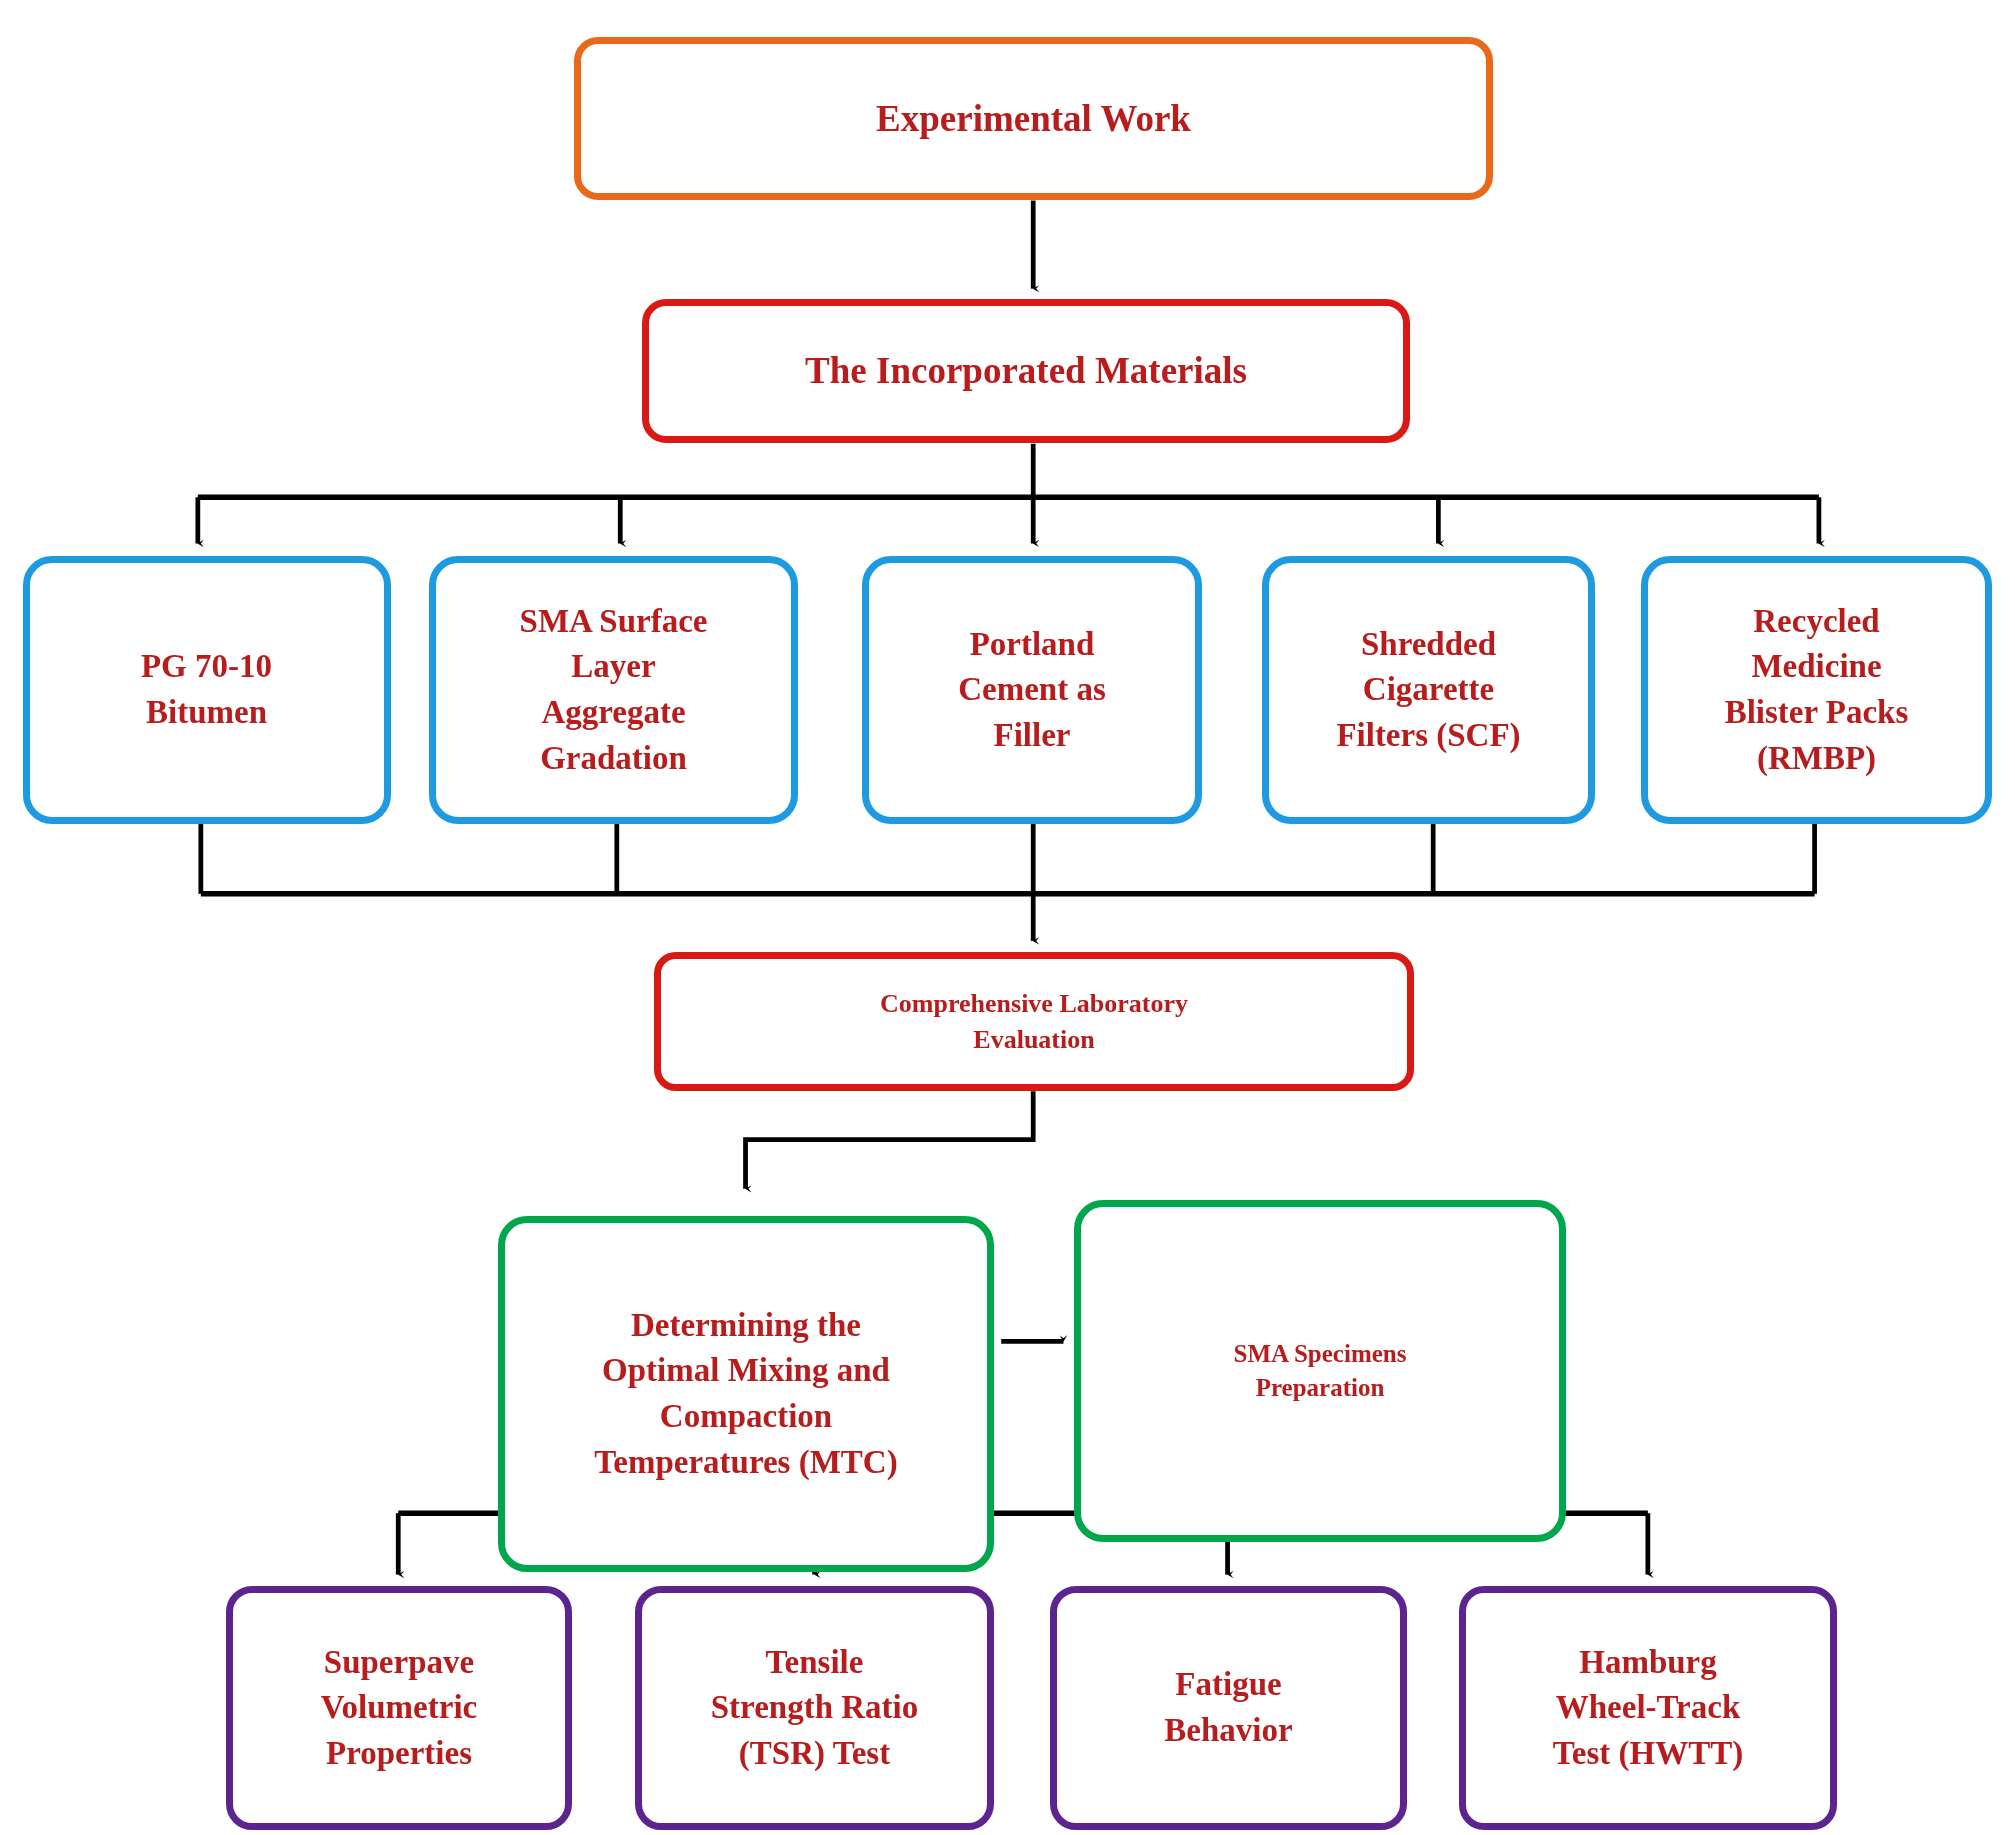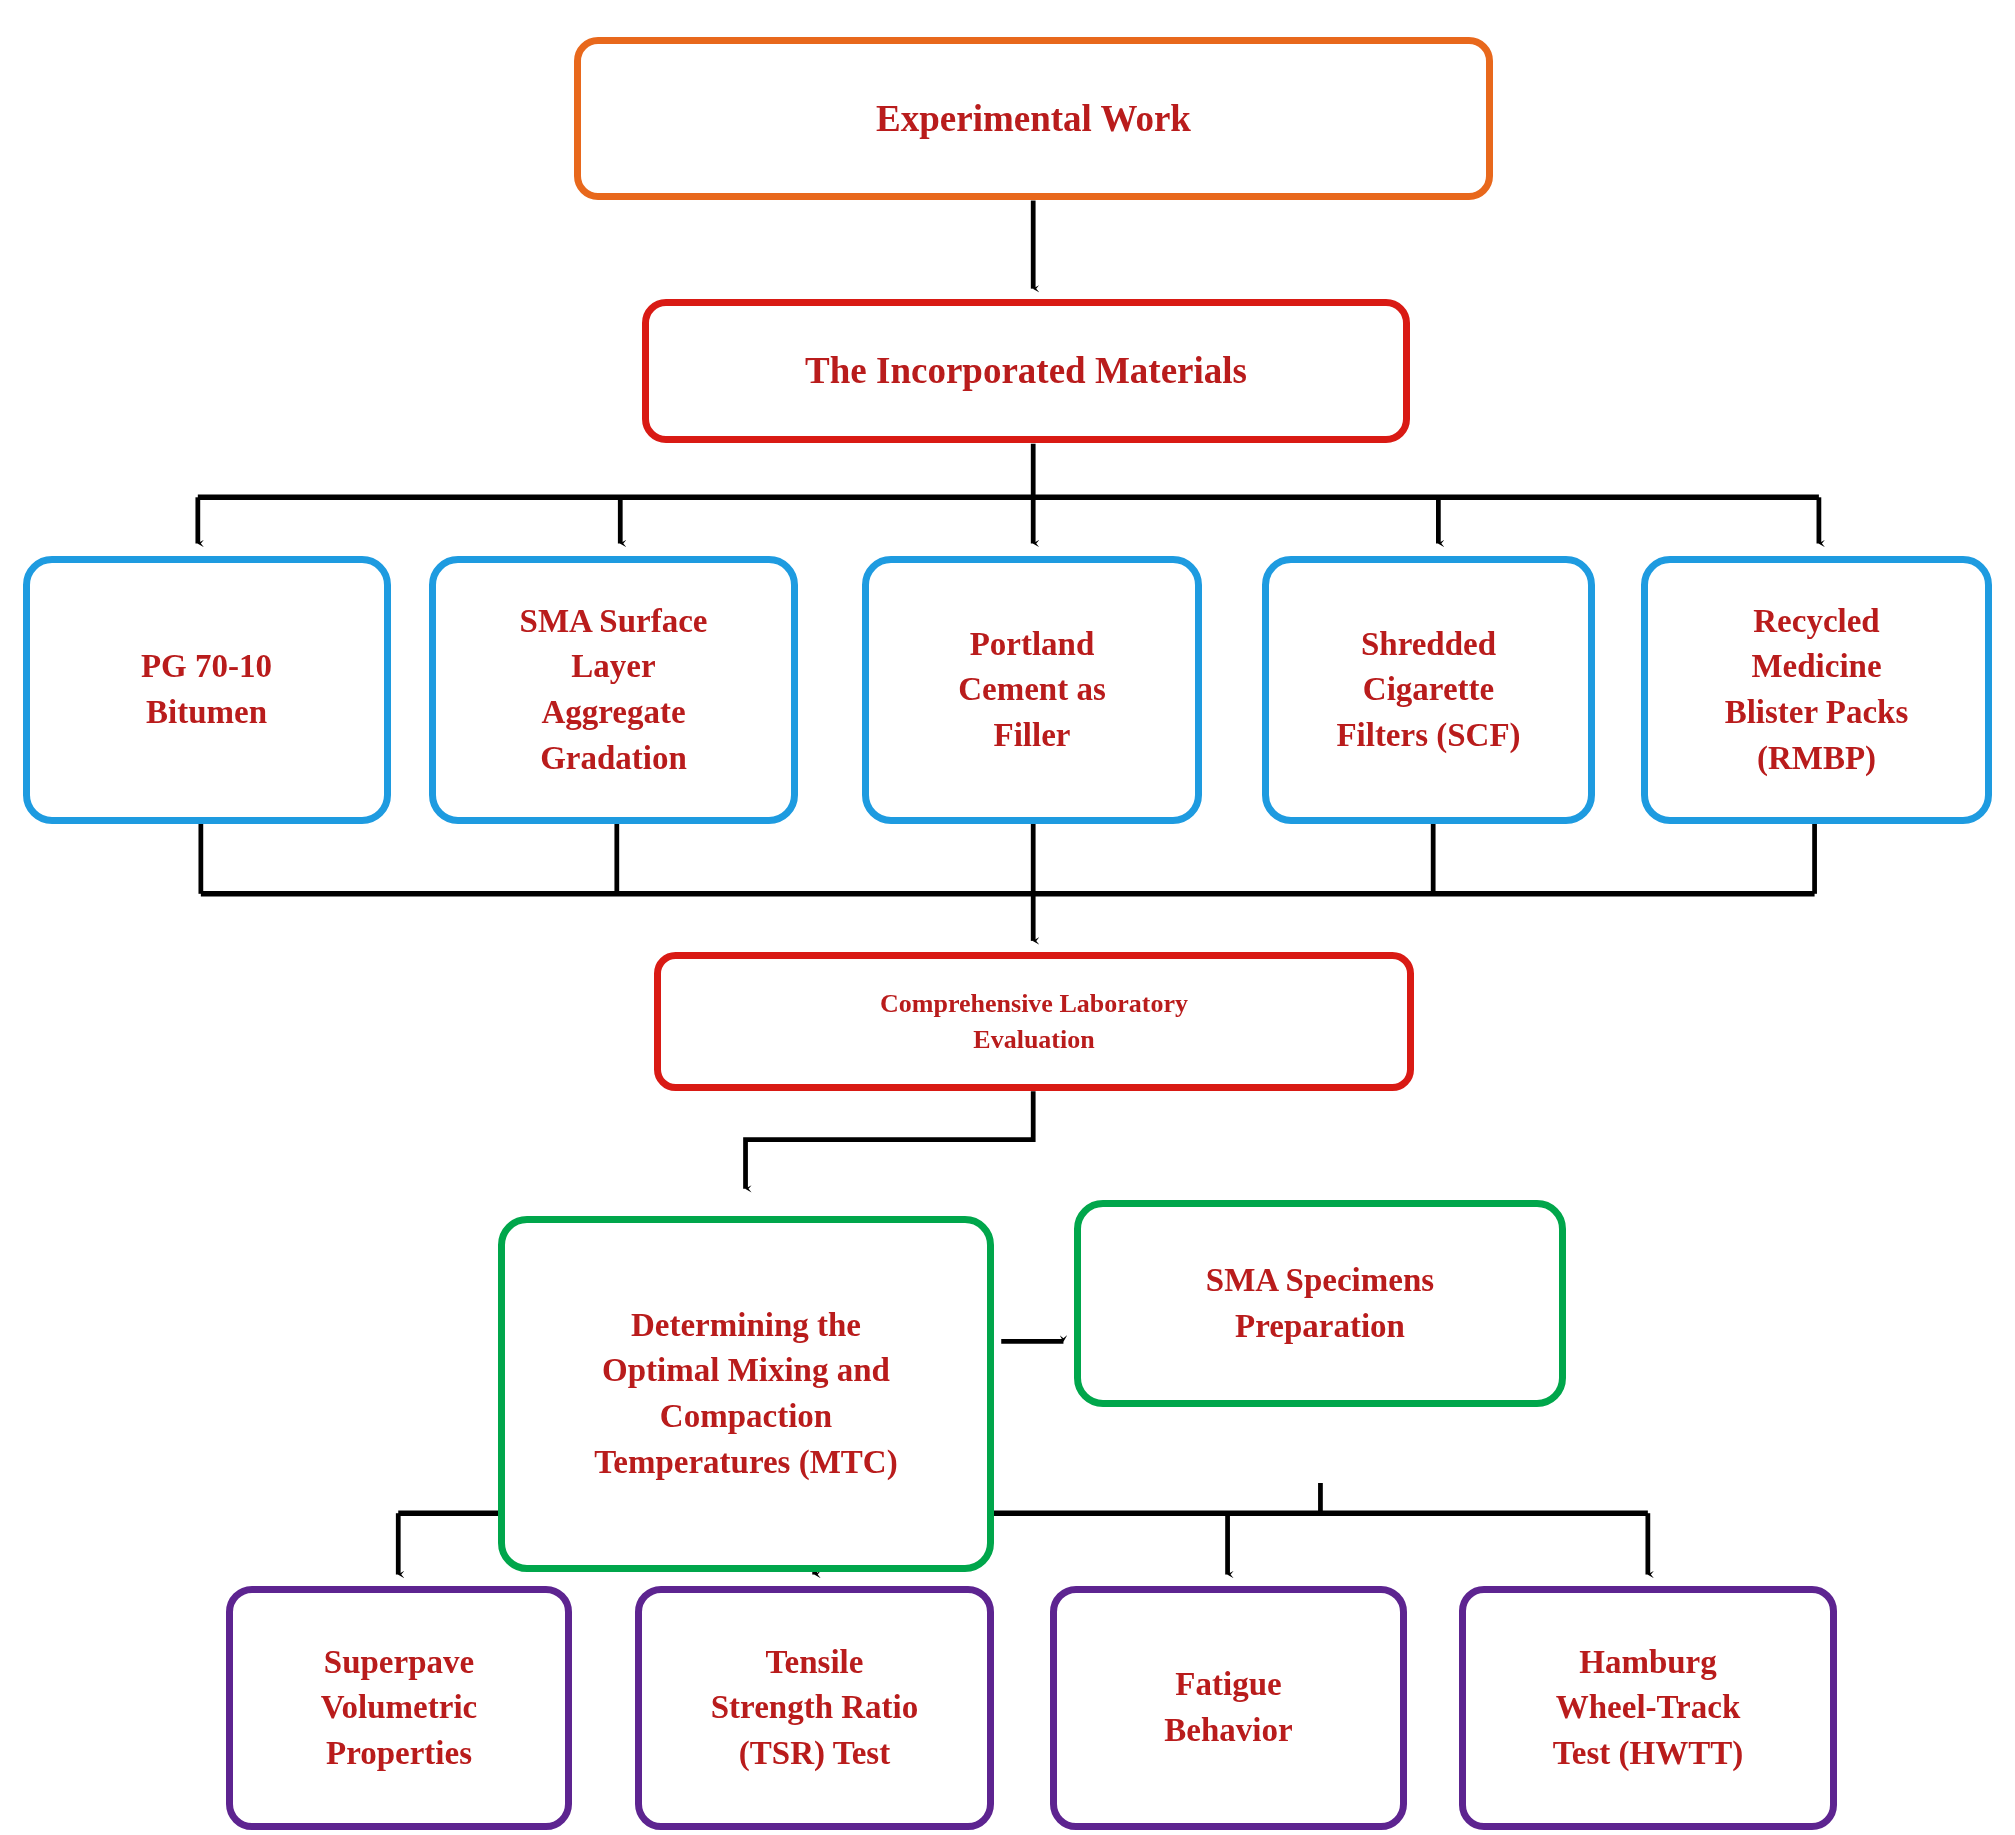--- a/index.html
+++ b/index.html
@@ -80,23 +80,23 @@
     border-width: 7.3px; border-radius: 21.6px;
     font-size: 26px;
   }
   #node-mtc {
     left: 498px; top: 1216px; width: 496px; height: 356px;
     border-width: 7.3px; border-radius: 29px;
     font-size: 33px;
     justify-content: flex-end;
   }
   #node-sma-specimens {
-    left: 1074px; top: 1200px; width: 492px; height: 207px;
+    left: 1074px; top: 1200px; width: 492px; height: 342px;
     border-width: 7.3px; border-radius: 29px;
-    font-size: 33px;
+    font-size: 25px;
   }
   .purple-row {
     top: 1586px; height: 244px;
     border-width: 7.3px; border-radius: 26px;
     font-size: 33px;
   }
   #node-superpave { left: 226px;  width: 346px; }
   #node-tsr       { left: 635px; width: 359px; }
   #node-fatigue   { left: 1050px; width: 357px; }
   #node-hwtt      { left: 1459px; width: 378px; border-radius: 25px; }

